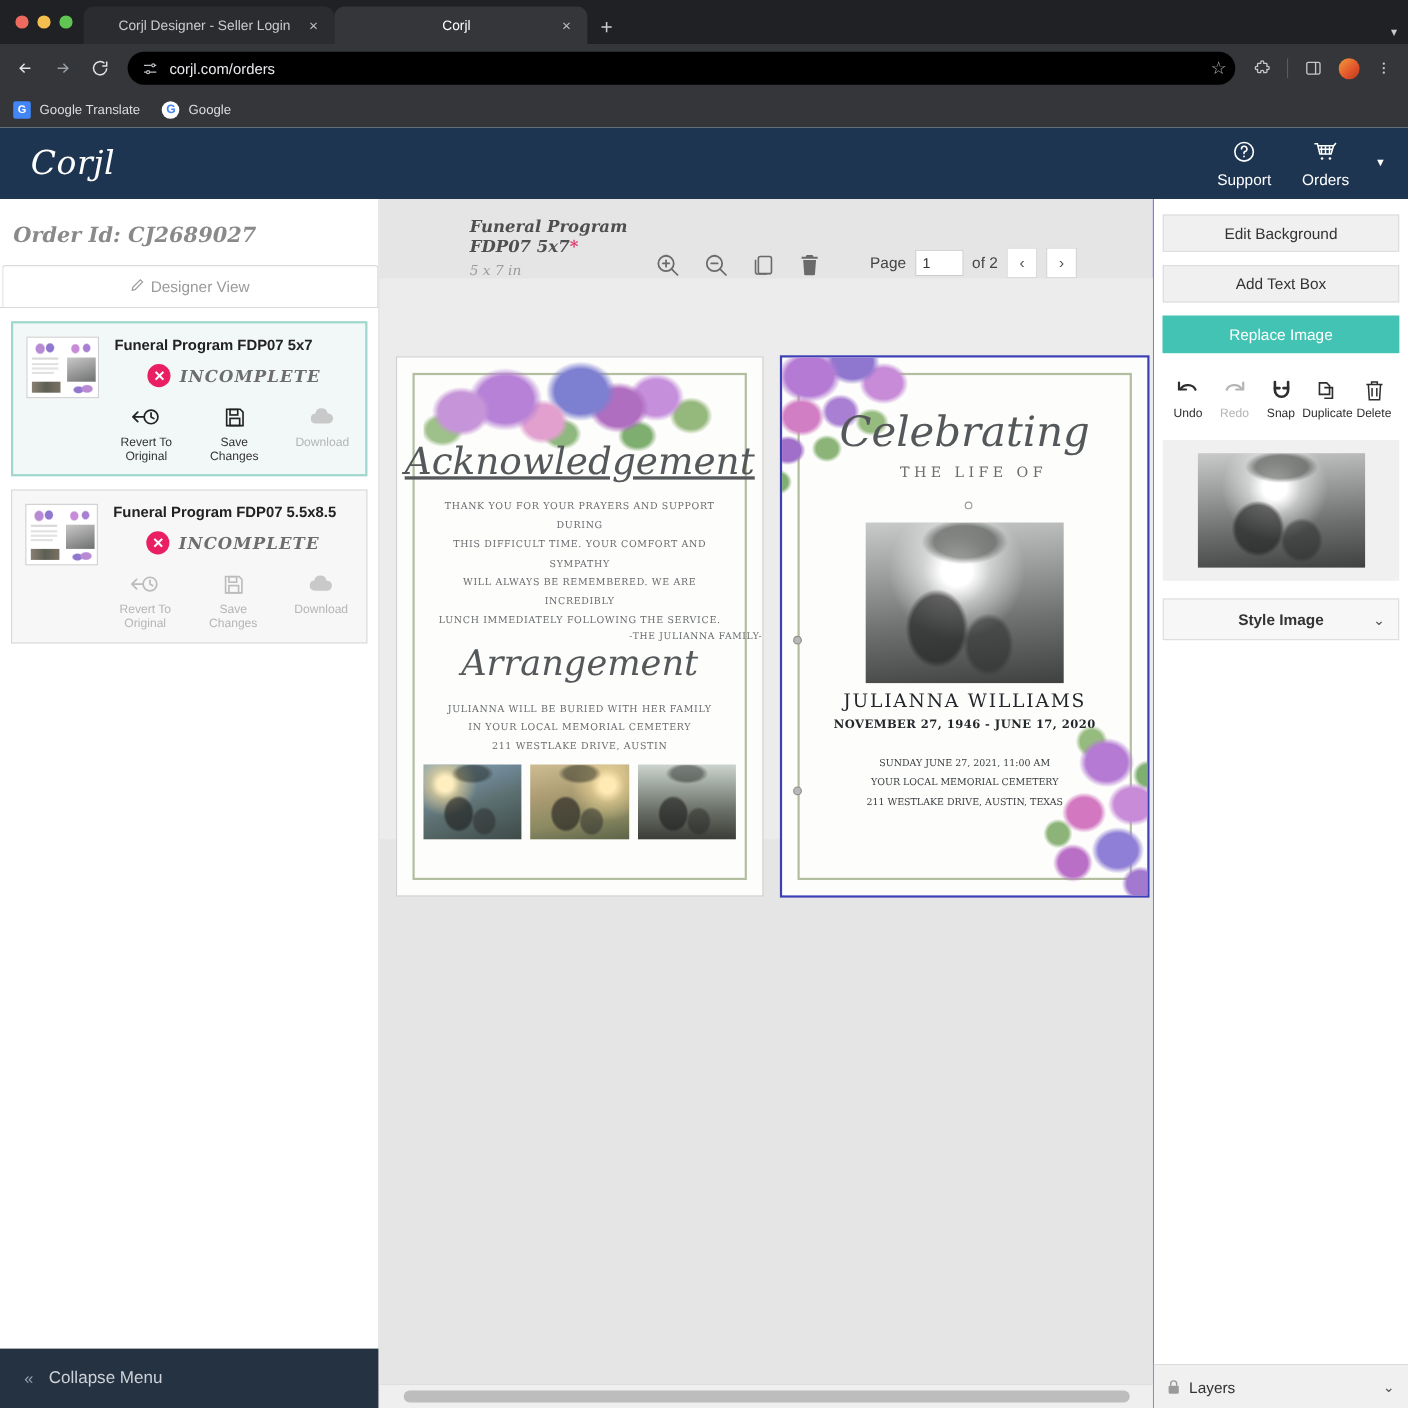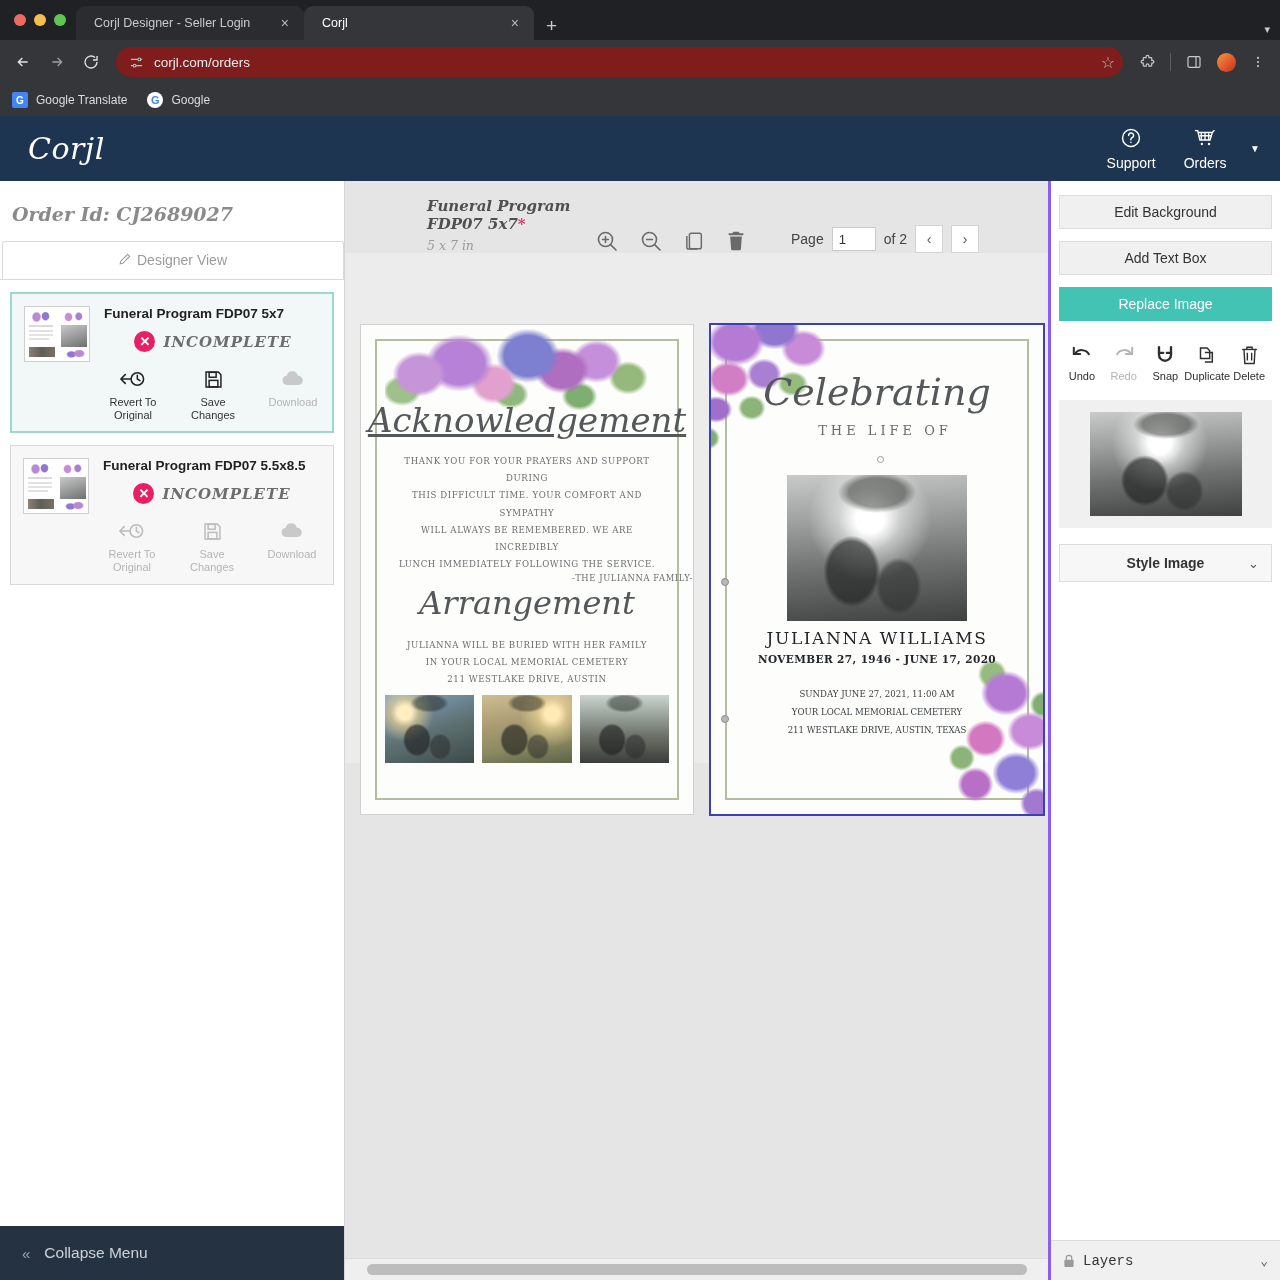--- a/index.html
+++ b/index.html
@@ -15,36 +15,36 @@
   .tabstrip {
     height: 40px; background: #202124; display: flex; align-items: flex-end;
     padding-left: 10px; position: relative;
   }
   .traffic { display: flex; gap: 8px; align-items: center; height: 40px; padding: 0 10px 0 4px; }
   .dot { width: 12px; height: 12px; border-radius: 50%; }
   .dot.r { background: #ed6a5e; } .dot.y { background: #f4bf4f; } .dot.g { background: #61c554; }
   .tab {
     height: 34px; display: flex; align-items: center; 
     padding: 0 12px 0 18px; border-radius: 9px 9px 0 0; font-size: 12.5px;
-    color: #c8cacd; min-width: 120px; position: relative;
+    color: #c8cacd; min-width: 120px; position: relative; text-align: center;
   }
   .tab.inactive { background: #2b2c2f; width: 228px; }
   .tab.active { background: #35363a; color: #ffffff; width: 230px; }
   .tab-title { flex: 1; white-space: nowrap; overflow: hidden; text-overflow: ellipsis; }
   .tab-close { font-size: 14px; color: #b8babd; line-height: 1; padding: 0 3px; cursor: default; }
   .newtab { color: #c8cacd; font-size: 19px; padding: 0 12px 5px 12px; line-height: 1; }
   .tabstrip-right { margin-left: auto; display: flex; align-items: center; padding: 0 10px 4px 0; }
   .chev-down { color: #c8cacd; font-size: 11px; }
 
   .toolbar { height: 44px; display: flex; align-items: center; gap: 4px; padding: 0 8px; background: #35363a; }
   .navbtn { width: 30px; height: 30px; display: flex; align-items: center; justify-content: center;
             color: #9aa0a6; font-size: 16px; border-radius: 50%; }
   .navbtn.enabled { color: #e2e4e7; }
   .omnibox {
-    flex: 1; height: 30px; background: #7f1d1d; border-radius: 15px;
+    flex: 1; height: 30px; background: #000000; border-radius: 15px;
     display: flex; align-items: center; gap: 10px; padding: 0 8px 0 13px; margin: 0 6px;
   }
   .omni-url { color: #e8eaed; font-size: 13.5px; flex: 1; }
   .omni-icon { color: #b9bcc0; display: flex; align-items: center; }
   .tb-icon { width: 28px; height: 28px; display: flex; align-items: center; justify-content: center; color: #c6c8cb; }
   .tb-sep { width: 1px; height: 18px; background: #5a5c60; margin: 0 5px; }
   .avatar-circle { width: 19px; height: 19px; border-radius: 50%;
      background: linear-gradient(135deg,#f29b3a 0%,#e2542c 60%,#b23a1c 100%); }
 
   .bookmarks { height: 32px; background: #35363a; display: flex; align-items: center; gap: 20px; padding: 0 12px; }
@@ -160,39 +160,39 @@
             background: #b8b8b8; border: 1px solid #8d8d8d; }
   .rot-handle { position: absolute; width: 7px; height: 7px; border-radius: 50%;
                 background: #fff; border: 1px solid #999; }
 
   .hscroll-track { position: absolute; left: 0; right: 0; bottom: 0; height: 22px;
                    background: #efefef; border-top: 1px solid #dcdcdc; }
   .hscroll-thumb { position: absolute; left: 22px; top: 5px; width: 660px; height: 11px;
                    background: #bdbdbd; border-radius: 6px; }
 
   
-  .rpanel { width: 232px; background: #fff; border-left: 3px solid #8b5cf6;
+  .rpanel { width: 232px; background: #fff; border-left: 1px solid #8b5cf6;
             display: flex; flex-direction: column; padding: 14px 8px 0 8px; min-height: 0; }
   .rbtn { height: 34px; border: 1px solid #dcdcdc; background: #f0f0f0; color: #333;
           font-size: 14px; display: flex; align-items: center; justify-content: center; margin-bottom: 12px; }
   .rbtn.primary { background: #43c3b4; border-color: #43c3b4; color: #fff; }
   .tool-row { display: flex; justify-content: space-between; padding: 10px 2px 6px; }
   .tool { width: 42px; display: flex; flex-direction: column; align-items: center; gap: 3px;
           font-size: 11px; color: #2e2e2e; }
   .tool.dim { color: #b4b4b4; }
   .tool .ti { height: 24px; display: flex; align-items: center; justify-content: center; }
   .img-preview-box { margin-top: 12px; background: #f0f0f0; padding: 12px 10px;
                      display: flex; align-items: center; justify-content: center; }
   .img-preview { width: 152px; height: 104px; overflow: hidden; position: relative; }
   .style-row { margin-top: 16px; height: 38px; border: 1px solid #dcdcdc; background: #f7f7f7;
                display: flex; align-items: center; justify-content: center; position: relative;
                font-size: 14px; font-weight: bold; color: #333; }
   .style-row .chev { position: absolute; right: 12px; font-size: 13px; font-weight: normal; color: #555; }
   .layers-row { margin: auto -8px 0 -8px; height: 40px; background: #f0f0f0; border-top: 1px solid #dcdcdc;
-                display: flex; align-items: center; padding: 0 12px; font-size: 14px; color: #333; font-family: Liberation Mono, monospace; }
+                display: flex; align-items: center; padding: 0 12px; font-size: 14px; color: #333; }
   .layers-row .chev { margin-left: auto; font-size: 13px; color: #555; }
   .lock { margin-right: 8px; color: #9a9a9a; display: flex; align-items: center; }
 
   
   .photo-a { background:
      radial-gradient(circle at 22% 26%, #ffeec0 0 8%, rgba(255,225,150,.55) 16%, transparent 34%),
      linear-gradient(160deg,#8aa6b4 0%, #6d8592 34%, #5c6f70 55%, #3d4a48 100%); }
   .photo-b { background:
      radial-gradient(circle at 78% 28%, #ffe9b5 0 8%, rgba(255,228,160,.5) 18%, transparent 38%),
      linear-gradient(170deg,#cdbd92 0%, #a99a71 40%, #8b8a62 70%, #5c6348 100%); }

